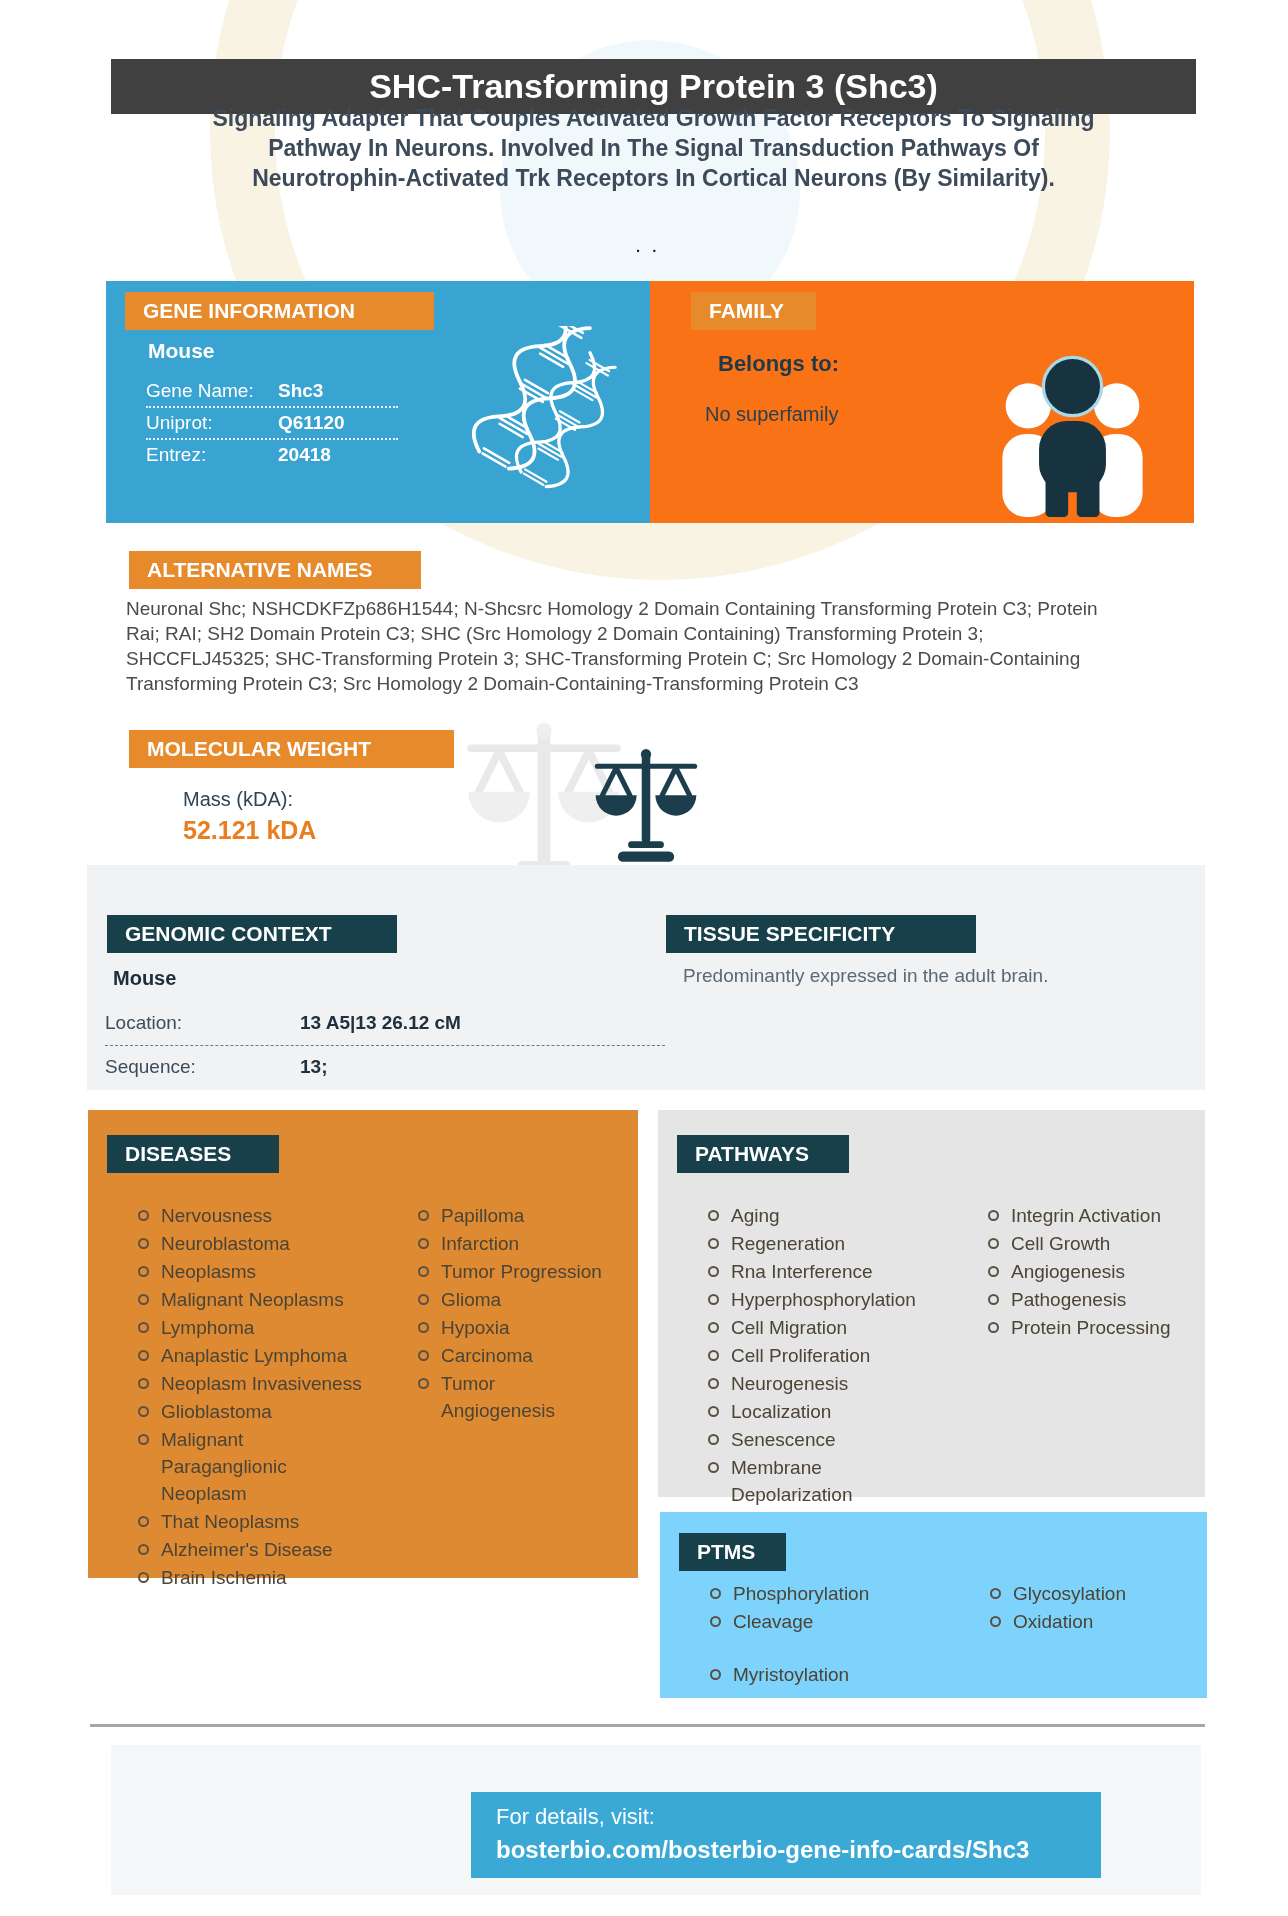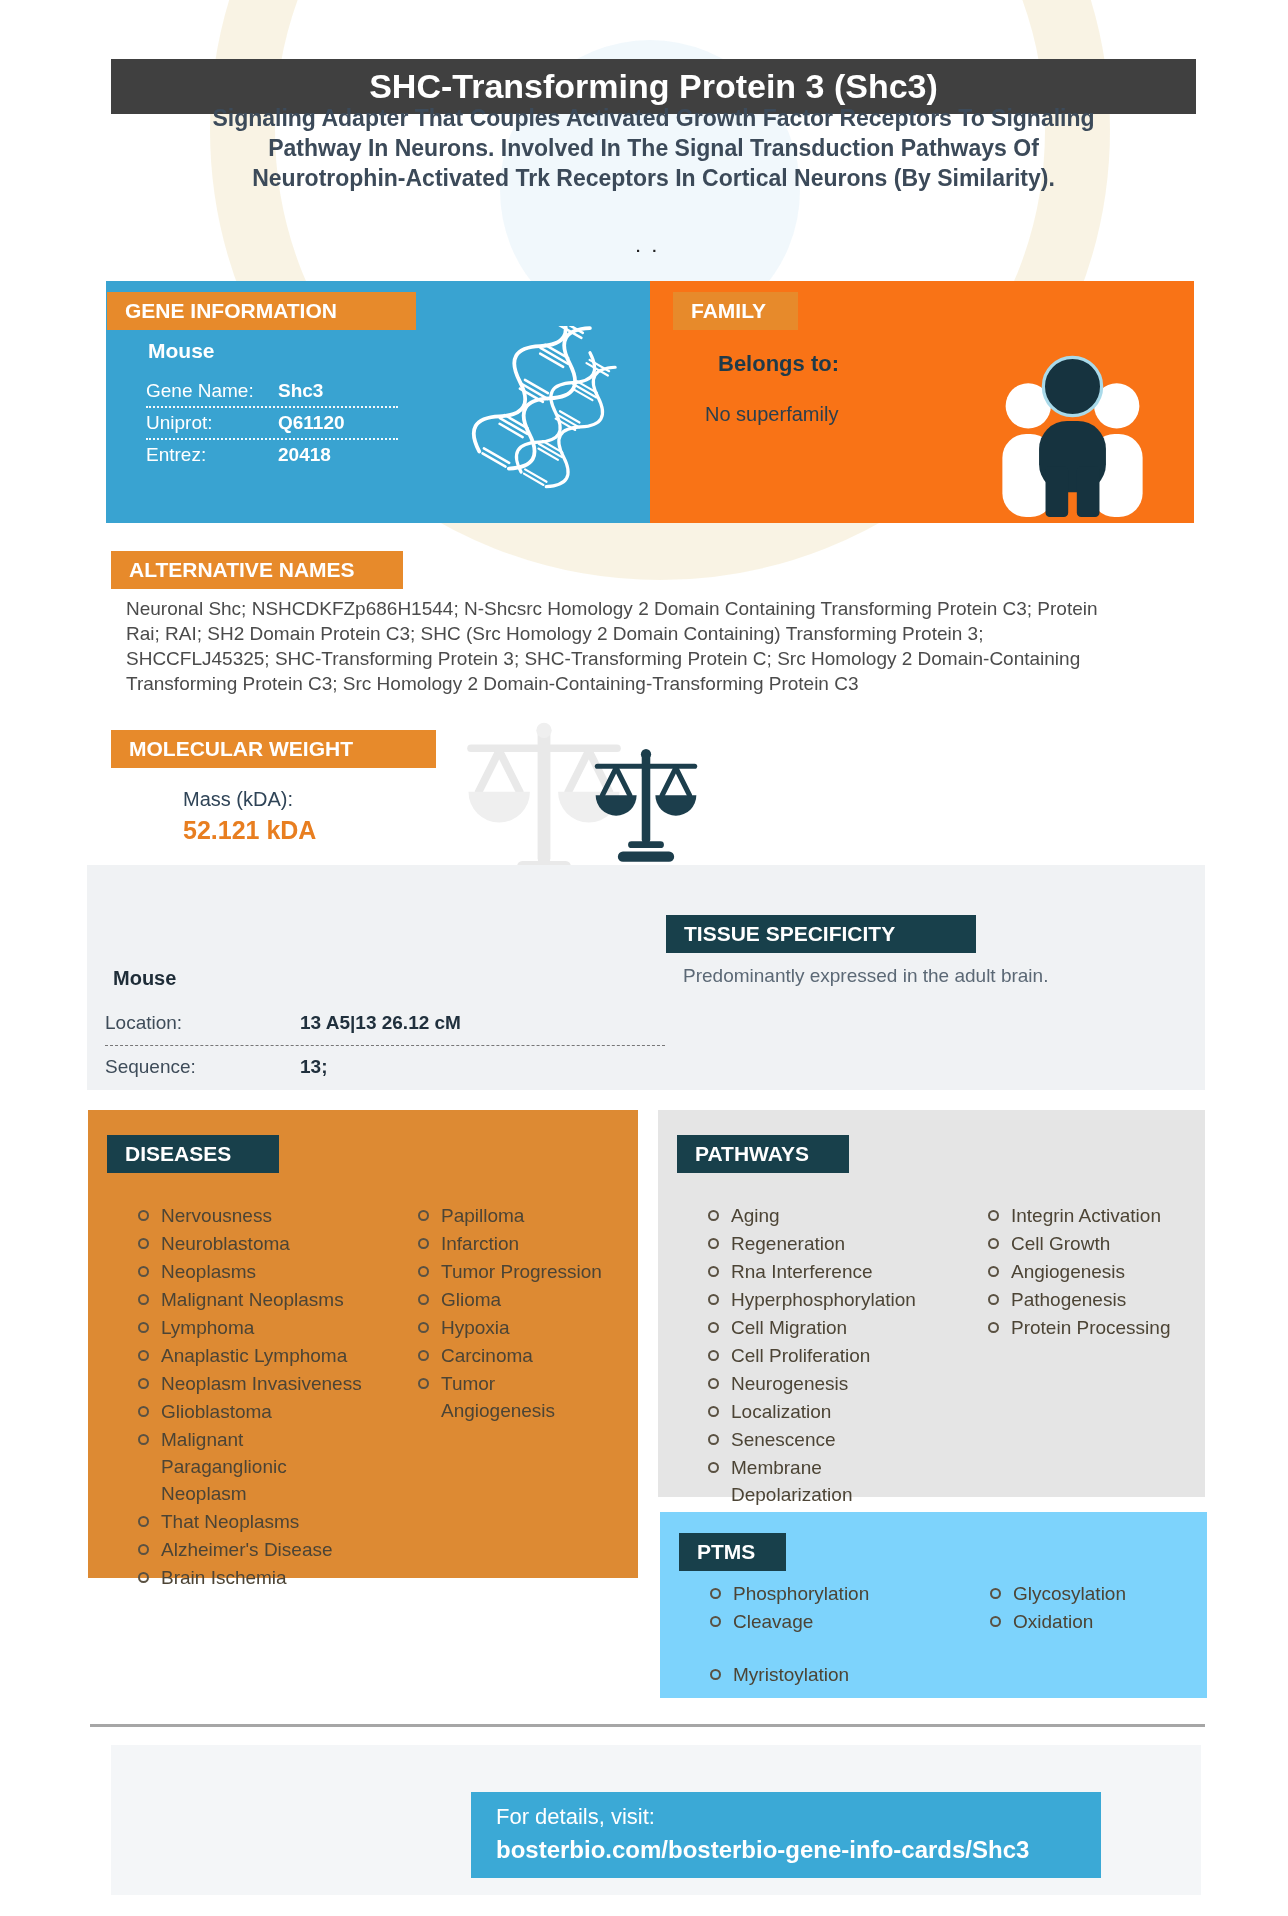--- a/index.html
+++ b/index.html
@@ -14,21 +14,21 @@
 
   
   .title-bar{left:111px;top:27px;width:1085px;height:55px;background:#404040;
              color:#fff;font-weight:bold;font-size:34px;line-height:55px;text-align:center;margin-top:32px;}
   .subtitle{left:111px;top:103px;width:1085px;text-align:center;color:#3C4A59;
             font-weight:bold;font-size:23px;line-height:30px;}
   .stray-dots{left:636px;top:238px;font-size:15px;font-weight:bold;color:#222;letter-spacing:4px;}
 
   
   .chip-o{background:#E78A2B;color:#fff;font-weight:bold;font-size:21px;height:38px;
-          line-height:38px;padding-left:18px;}
+          line-height:38px;padding-left:18px;margin-left:18px;}
   
   .chip-t{background:#18404B;color:#fff;font-weight:bold;font-size:21px;height:38px;
           line-height:38px;padding-left:18px;}
 
   
   .gene-panel{left:106px;top:281px;width:544px;height:242px;background:#39A3D1;color:#fff;}
   .family-panel{left:650px;top:281px;width:544px;height:242px;background:#f97316;}
   .gene-species{left:42px;top:58px;font-size:21px;font-weight:bold;}
   .gene-rows{left:40px;top:98px;width:252px;}
   .gene-row{display:flex;font-size:19px;line-height:24px;padding-bottom:3px;margin-bottom:3px;}
@@ -222,20 +222,21 @@
       <line x1="48" y1="132" x2="102" y2="132" stroke-width="12"></line>
     </g>
     <g fill="#1C3E4C">
       <circle cx="75" cy="12" r="6"></circle>
       <path d="M16 60 A24 24 0 0 0 64 60 Z"></path>
       <path d="M86 60 A24 24 0 0 0 134 60 Z"></path>
     </g>
   </svg>
 
   <div class="abs gray-band">
+    <div class="abs chip-t gc-header">GENOMIC CONTEXT</div>
     <div class="abs gc-species">Mouse</div>
     <div class="abs gc-rows">
       <div class="gc-row dashed">
         <span class="lbl">Location:</span>
         <span class="val">13 A5|13 26.12 cM</span>
       </div>
       <div class="gc-row">
         <span class="lbl">Sequence:</span>
         <span class="val">13;</span>
       </div>

